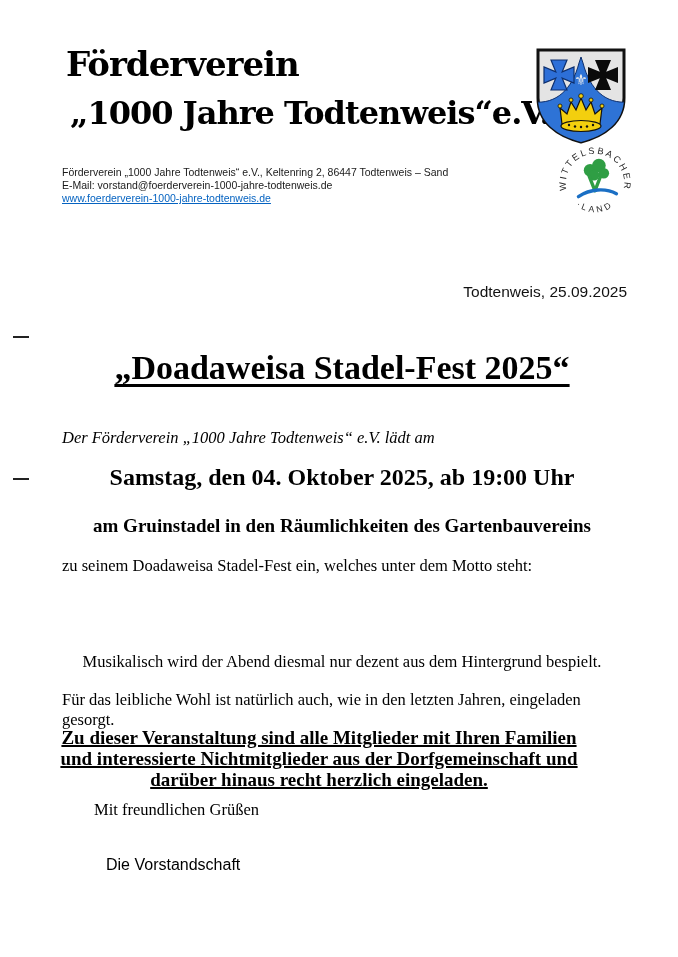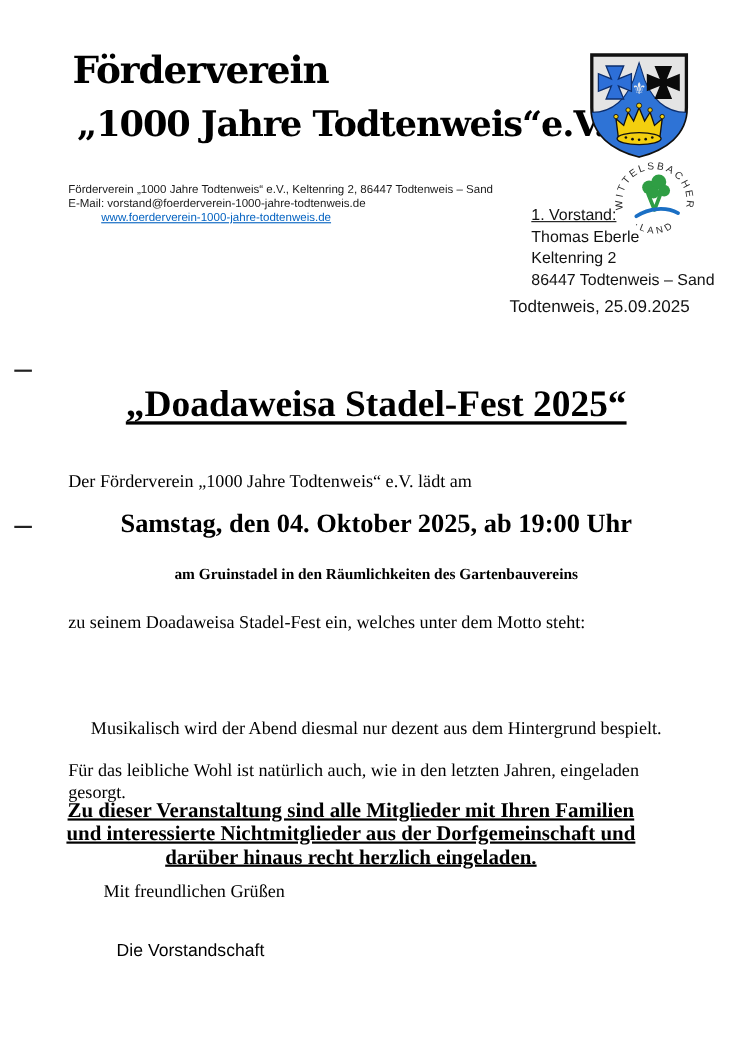--- a/index.html
+++ b/index.html
@@ -21,49 +21,49 @@
     font-size:32px; letter-spacing:-1px; line-height:1.1; color:#000;
   }
   .crest { position:absolute; left:534px; top:46px; width:94px; height:100px; }
   .wlogo { position:absolute; left:558px; top:144px; width:74px; height:76px; }
 
   .contact {
     position:absolute; left:62px; top:166px;
     font-family:"Liberation Sans","DejaVu Sans",sans-serif;
     font-size:10.5px; line-height:13px; color:#1a1a1a;
   }
-  .contact .website { color:#0563c1; text-decoration:underline; cursor:pointer;margin-left:30px; }
+  .contact .website { color:#0563c1; text-decoration:underline; cursor:pointer; }
 
   .vorstand {
     position:absolute; left:483px; top:187px;
     font-family:"Liberation Sans","DejaVu Sans",sans-serif;
     font-size:14.5px; line-height:19.5px; color:#111;
   }
   .vorstand .vh { text-decoration:underline; }
 
   .dateline {
-    position:absolute; left:400px; top:271px; width:227px; text-align:right;
+    position:absolute; left:400px; top:283px; width:227px; text-align:right;
     font-family:"Liberation Sans","DejaVu Sans",sans-serif;
     font-size:15.5px; color:#111;
   }
 
   .fold { position:absolute; left:13px; width:16px; height:2px; background:#222; }
   .fold1 { top:336px; }
   .fold2 { top:478px; }
 
   .center { position:absolute; left:62px; right:56px; text-align:center; }
   .left   { position:absolute; left:62px; right:56px; text-align:left; }
 
   .title {
     top:349px; font-size:34px; font-weight:bold;
     text-decoration:underline; text-decoration-thickness:2.5px; text-underline-offset:5px;text-align:center;
   }
-  .intro    { top:428px; font-size:16.5px; }
+  .intro    { top:428px; font-size:16.5px;font-style:italic; }
   .datetime { top:464px; font-size:24px; font-weight:bold; }
-  .location { top:515px; font-size:14px; font-weight:bold; }
+  .location { top:515px; font-size:19px; font-weight:bold; }
   .invite   { top:556px; font-size:16.5px; }
   .motto {
     top:588px; font-size:21px; font-weight:bold;
     text-decoration:underline; text-decoration-thickness:2px; text-underline-offset:4px;
   }
   .pmusic { top:652px; font-size:16.5px;text-align:center; }
   .pfood  { top:690px; font-size:16.5px; }
   .pinvite {
     position:absolute; left:59px; width:520px; top:727px; text-align:center;
     font-size:19px; font-weight:bold; line-height:21px;
@@ -133,26 +133,20 @@
       <textPath href="#arcBottom" startOffset="50%" text-anchor="middle">·LAND</textPath>
     </text>
   </svg>
 
   <div class="contact">
     <div>Förderverein „1000 Jahre Todtenweis“ e.V., Keltenring 2, 86447 Todtenweis – Sand</div>
     <div>E-Mail: vorstand@foerderverein-1000-jahre-todtenweis.de</div>
     <a class="website">www.foerderverein-1000-jahre-todtenweis.de</a>
   </div>
 
-  <div class="vorstand">
-    <div class="vh">1. Vorstand:</div>
-    <div>Thomas Eberle</div>
-    <div>Keltenring 2</div>
-    <div>86447 Todtenweis – Sand</div>
-  </div>
 
   <div class="dateline">Todtenweis, 25.09.2025</div>
 
   <div class="fold fold1"></div>
   <div class="fold fold2"></div>
 
   <div class="title center">„Doadaweisa Stadel-Fest 2025“</div>
   <div class="intro left">Der Förderverein „1000 Jahre Todtenweis“ e.V. lädt am</div>
   <div class="datetime center">Samstag, den 04. Oktober 2025, ab 19:00 Uhr</div>
   <div class="location center">am Gruinstadel in den Räumlichkeiten des Gartenbauvereins</div>

